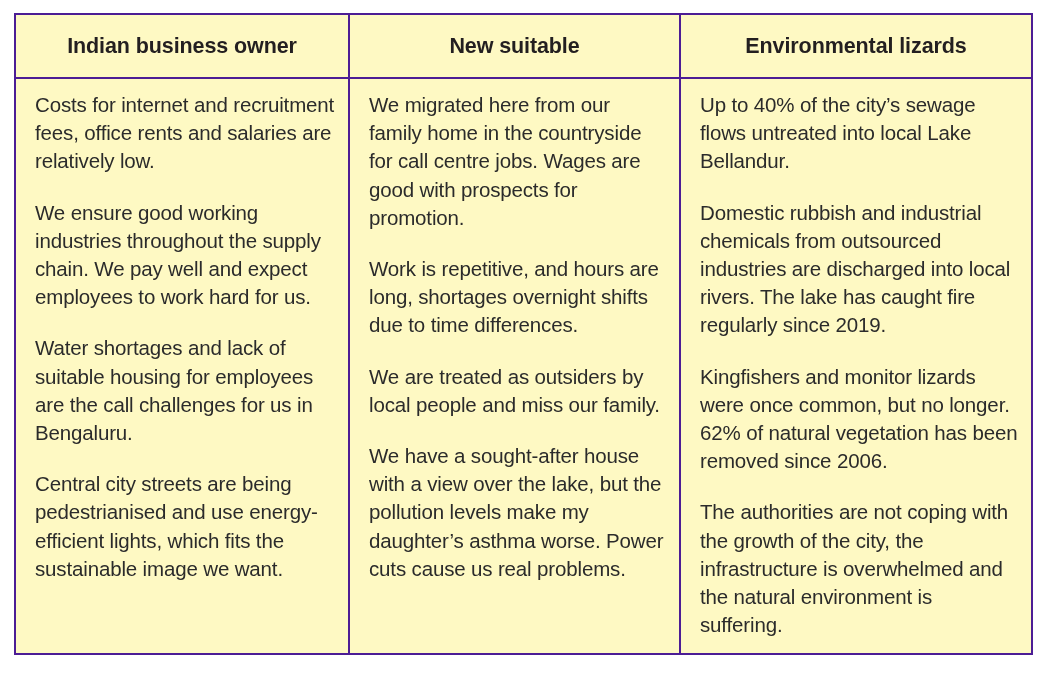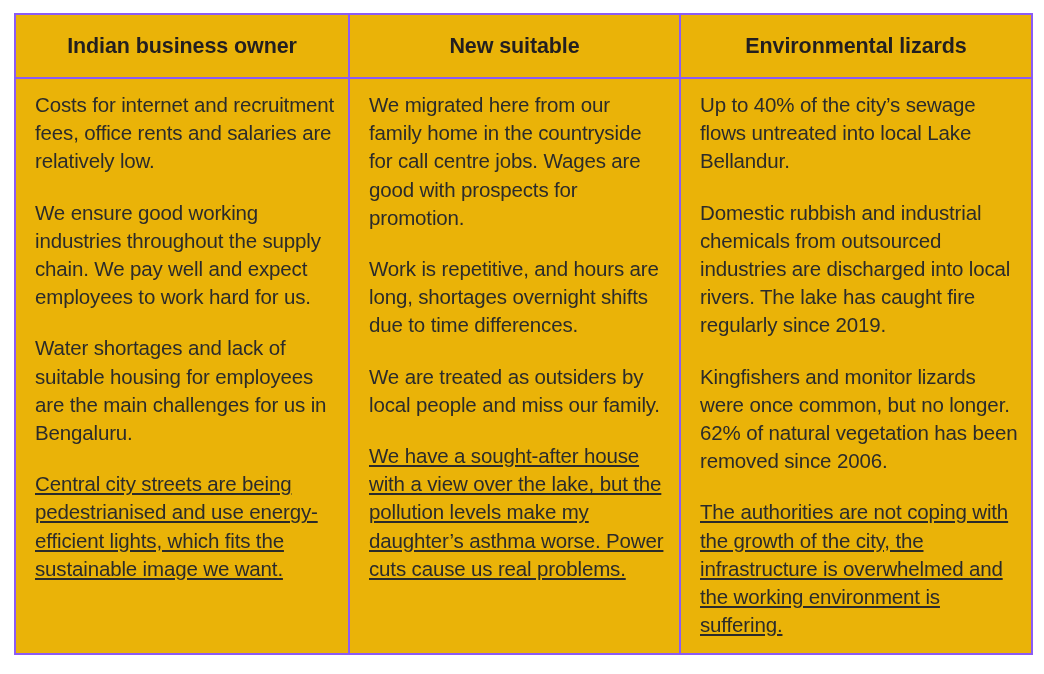--- a/index.html
+++ b/index.html
@@ -31,23 +31,23 @@
     table-layout: fixed;
     background: #ffffff;
   }
 
   .viewpoints-table col.col-1 { width: 334px; }
   .viewpoints-table col.col-2 { width: 331px; }
   .viewpoints-table col.col-3 { width: 352px; }
 
   .viewpoints-table th,
   .viewpoints-table td {
-    border: 2px solid #8b5cf6;
+    border: 2px solid #4c1d95;
     vertical-align: top;
-    background: #eab308;
+    background: #fef9c3;
   }
 
   .viewpoints-table thead th {
     text-align: center;
     vertical-align: middle;
     font-weight: bold;
     font-size: 21.5px;
     line-height: 26px;
     height: 54px;
     padding: 4px 8px;
@@ -67,21 +67,20 @@
   .cell-inner {
     display: block;
   }
 
   .para {
     margin: 0 0 23px 0;
     display: block;
   }
   .para:last-child {
     margin-bottom: 0;
-    text-decoration: underline;
   }
 </style>
 </head>
 <body>
 
 <div class="page">
 
   <table class="viewpoints-table">
     <colgroup>
       <col class="col-1">
@@ -95,40 +94,40 @@
         <th>Environmental lizards</th>
       </tr>
     </thead>
     <tbody>
       <tr>
 
         <td>
           <span class="cell-inner">
             <span class="para">Costs for internet and recruitment fees, office rents and salaries are relatively low.</span>
             <span class="para">We ensure good working industries throughout the supply chain. We pay well and expect employees to work hard for us.</span>
-            <span class="para">Water shortages and lack of suitable housing for employees are the main challenges for us in Bengaluru.</span>
+            <span class="para">Water shortages and lack of suitable housing for employees are the call challenges for us in Bengaluru.</span>
             <span class="para">Central city streets are being pedestrianised and use energy-efficient lights, which fits the sustainable image we want.</span>
           </span>
         </td>
 
         <td>
           <span class="cell-inner">
             <span class="para">We migrated here from our family home in the countryside for call centre jobs. Wages are good with prospects for promotion.</span>
             <span class="para">Work is repetitive, and hours are long, shortages overnight shifts due to time differences.</span>
             <span class="para">We are treated as outsiders by local people and miss our family.</span>
             <span class="para">We have a sought-after house with a view over the lake, but the pollution levels make my daughter’s asthma worse. Power cuts cause us real problems.</span>
           </span>
         </td>
 
         <td>
           <span class="cell-inner">
             <span class="para">Up to 40% of the city’s sewage flows untreated into local Lake Bellandur.</span>
             <span class="para">Domestic rubbish and industrial chemicals from outsourced industries are discharged into local rivers. The lake has caught fire regularly since 2019.</span>
             <span class="para">Kingfishers and monitor lizards were once common, but no longer. 62% of natural vegetation has been removed since 2006.</span>
-            <span class="para">The authorities are not coping with the growth of the city, the infrastructure is overwhelmed and the working environment is suffering.</span>
+            <span class="para">The authorities are not coping with the growth of the city, the infrastructure is overwhelmed and the natural environment is suffering.</span>
           </span>
         </td>
 
       </tr>
     </tbody>
   </table>
 
 </div>
 
 </body></html>

